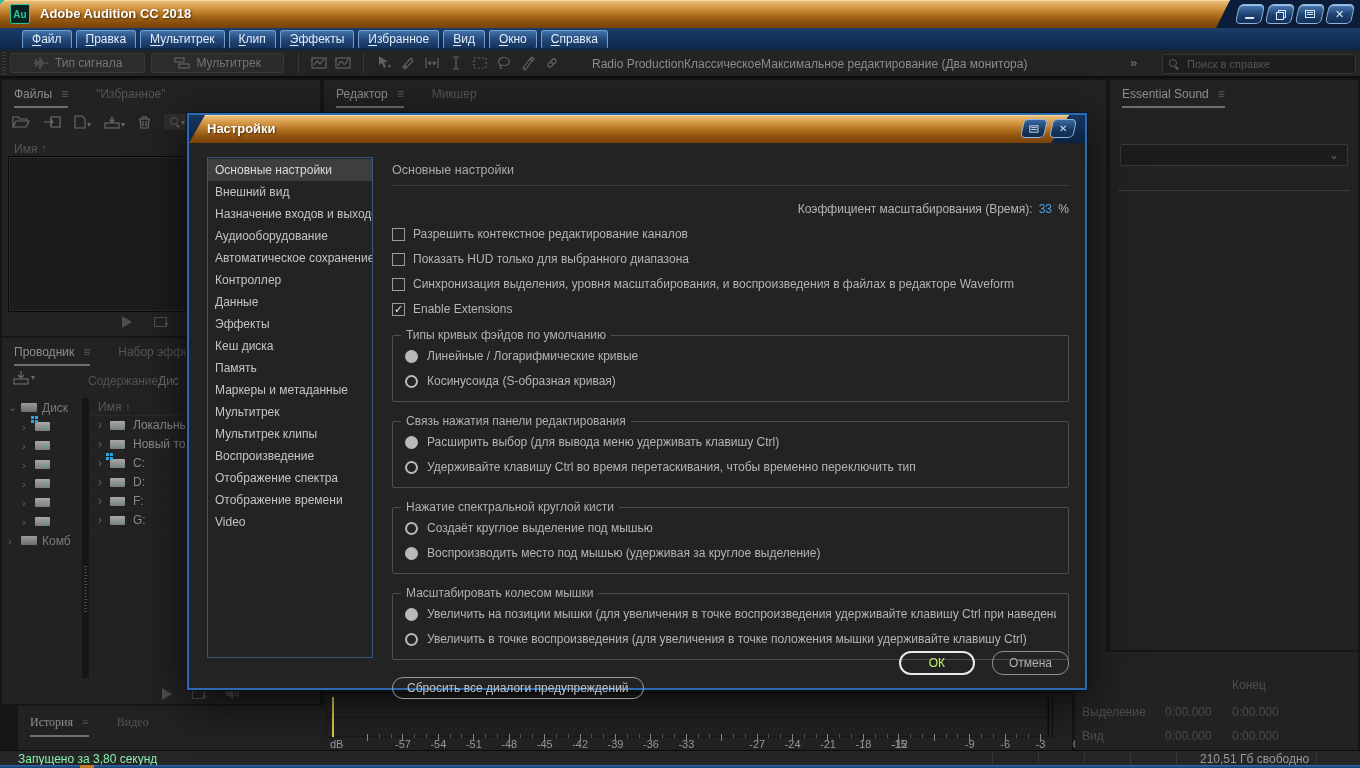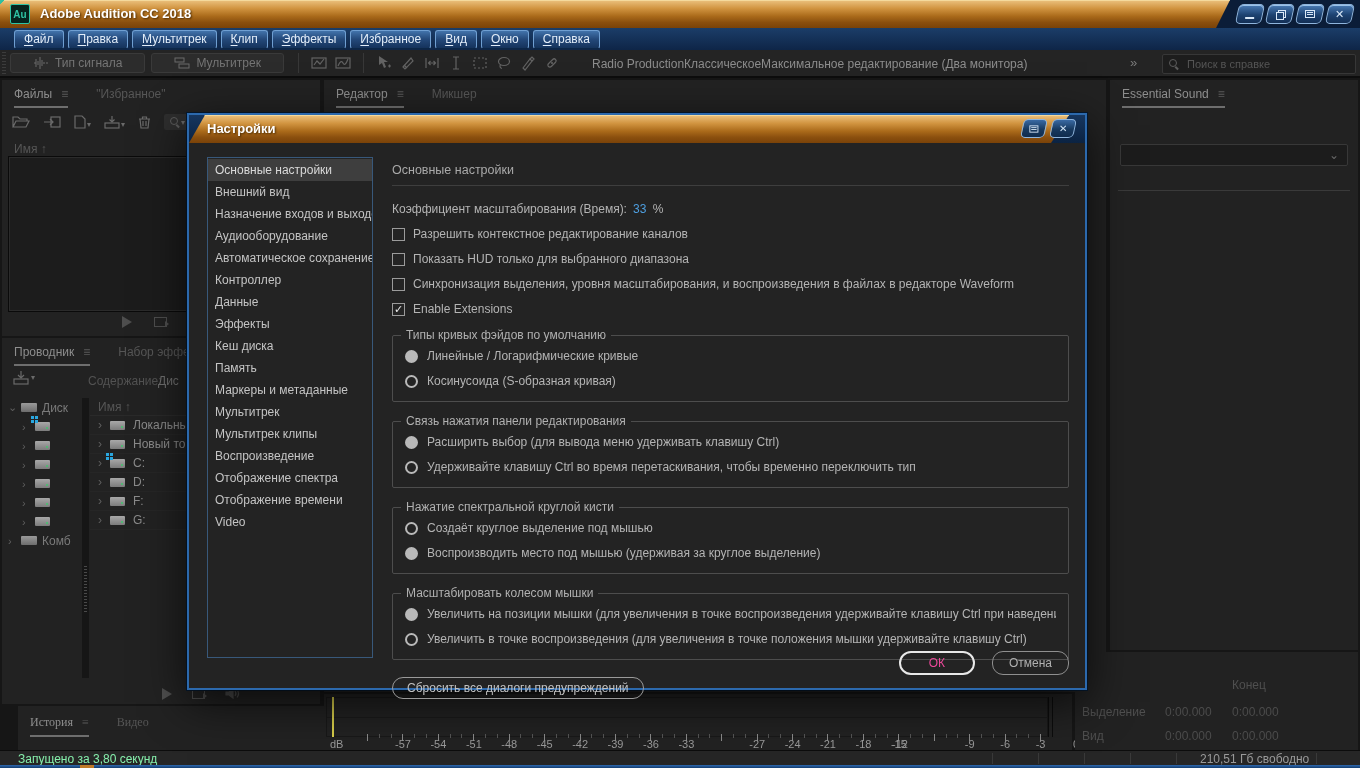--- a/index.html
+++ b/index.html
@@ -27,21 +27,21 @@
   .winbtn>span{transform:skewX(12deg);color:#d9e8f8;font-size:11px;line-height:1;}
   .glyph-min{display:block;width:9px;height:2px;background:#d9e8f8;margin-top:7px;}
   .glyph-restore{position:relative;display:block;width:8px;height:8px;}
   .glyph-restore::before{content:'';position:absolute;left:2px;top:0;width:6px;height:6px;border:1px solid #d9e8f8;}
   .glyph-restore::after{content:'';position:absolute;left:0;top:2px;width:6px;height:6px;border:1px solid #d9e8f8;background:#1d4271;}
   .glyph-menu{display:block;width:10px;height:8px;border:1px solid #d9e8f8;position:relative;}
   .glyph-menu::before{content:'';position:absolute;left:1px;top:1px;width:6px;height:1px;background:#d9e8f8;box-shadow:0 2px 0 #d9e8f8;}
 
   
   #menubar{position:absolute;left:0;top:28px;width:1360px;height:22px;
-     background:linear-gradient(180deg,#1b3d68,#0e2547);display:flex;align-items:center;padding-left:12px;}
+     background:linear-gradient(180deg,#1b3d68,#0e2547);display:flex;align-items:center;padding-left:20px;}
   .menu-btn{margin:0 2px;padding:1px 9px 2px;border:1px solid #6f9fd2;border-bottom-color:#0c2747;border-radius:3px;
      background:linear-gradient(180deg,#4273ab,#24497a 48%,#15335c);color:#e2edf9;font-size:12px;cursor:default;}
   .menu-btn u{text-underline-offset:2px;}
 
   
   #toolbar{position:absolute;left:0;top:50px;width:1360px;height:28px;background:#242424;
      border-bottom:2px solid #0d0d0d;display:flex;align-items:center;}
   #toolbar-grip{width:8px;height:22px;margin:0 4px 0 2px;
      background:repeating-linear-gradient(0deg,#3c3c3c 0 1px,transparent 1px 3px);width:4px;}
   .tb-btn{display:flex;align-items:center;gap:6px;background:#2c2c2c;border:1px solid #3a3a3a;border-radius:3px;
@@ -158,33 +158,33 @@
   .dlgbtn>span{transform:skewX(12deg);color:#cfe2f5;font-size:10px;line-height:1;}
   #dlg-body{position:absolute;left:0;top:28px;right:0;bottom:0;background:#232323;}
 
   #dlg-cats{position:absolute;left:18px;top:14px;width:166px;height:501px;border:1px solid #38587a;background:#232323;padding-top:1px;}
   .cat-item{height:22px;line-height:22px;padding:0 7px;color:#c4c4c4;font-size:12px;white-space:nowrap;overflow:hidden;}
   .cat-item.selected{background:#3e3e3e;color:#d9d9d9;}
 
   #dlg-content{position:absolute;left:203px;top:14px;right:16px;}
   #dlg-header{color:#a9a9a9;font-size:12.5px;margin:6px 0 0;}
   #dlg-hr{border:0;border-top:1px solid #3e3e3e;margin:8px 0 0;}
-  #zoom-row{margin-top:16px;color:#b4b4b4;}
+  #zoom-row{margin-top:16px;color:#b4b4b4;text-align:right;}
   #zoom-row .hot{color:#4e9fe0;margin:0 3px 0 6px;}
   .check-row{display:flex;align-items:center;gap:8px;margin-top:11px;color:#b4b4b4;}
   .checkbox{width:13px;height:13px;border:1px solid #9b9b9b;background:#242424;display:inline-flex;
      align-items:center;justify-content:center;font-size:11px;color:#ececec;flex:none;}
   .group{position:relative;border:1px solid #4d4d4d;border-radius:2px;margin-top:19px;padding:13px 12px 2px;}
   .group-legend{position:absolute;top:-8px;left:8px;background:#232323;padding:0 5px;color:#b0b0b0;font-size:12px;white-space:nowrap;}
   .option{display:flex;align-items:center;gap:9px;margin-bottom:11px;color:#b4b4b4;white-space:nowrap;overflow:hidden;}
   .radio{width:13px;height:13px;border-radius:50%;border:2px solid #b9b9b9;flex:none;}
   .radio.selected{background:#b9b9b9;}
   .pill{display:inline-block;border:1px solid #9a9a9a;border-radius:11px;background:transparent;
      color:#c2c2c2;font-size:12px;padding:3px 14px;margin-top:17px;font-family:"Liberation Sans",sans-serif;}
-  #ok-btn{position:absolute;right:110px;bottom:13px;border:2px solid #e8e8e8;border-radius:12px;color:#ec4899;
+  #ok-btn{position:absolute;right:110px;bottom:13px;border:2px solid #e8e8e8;border-radius:12px;color:#bef264;
      background:transparent;font-size:12px;padding:3px 28px;font-family:"Liberation Sans",sans-serif;}
   #cancel-btn{position:absolute;right:16px;bottom:13px;border:1px solid #8f8f8f;border-radius:11px;color:#b0b0b0;
      background:transparent;font-size:12px;padding:4px 16px;font-family:"Liberation Sans",sans-serif;}
 
   .loop-ico{width:13px;height:10px;border:1px solid #4e4e4e;position:relative;}
   .loop-ico::after{content:'';position:absolute;right:-3px;top:3px;width:0;height:0;
      border-left:4px solid #4e4e4e;border-top:3px solid transparent;border-bottom:3px solid transparent;}
 </style>
 </head>
 <body>

